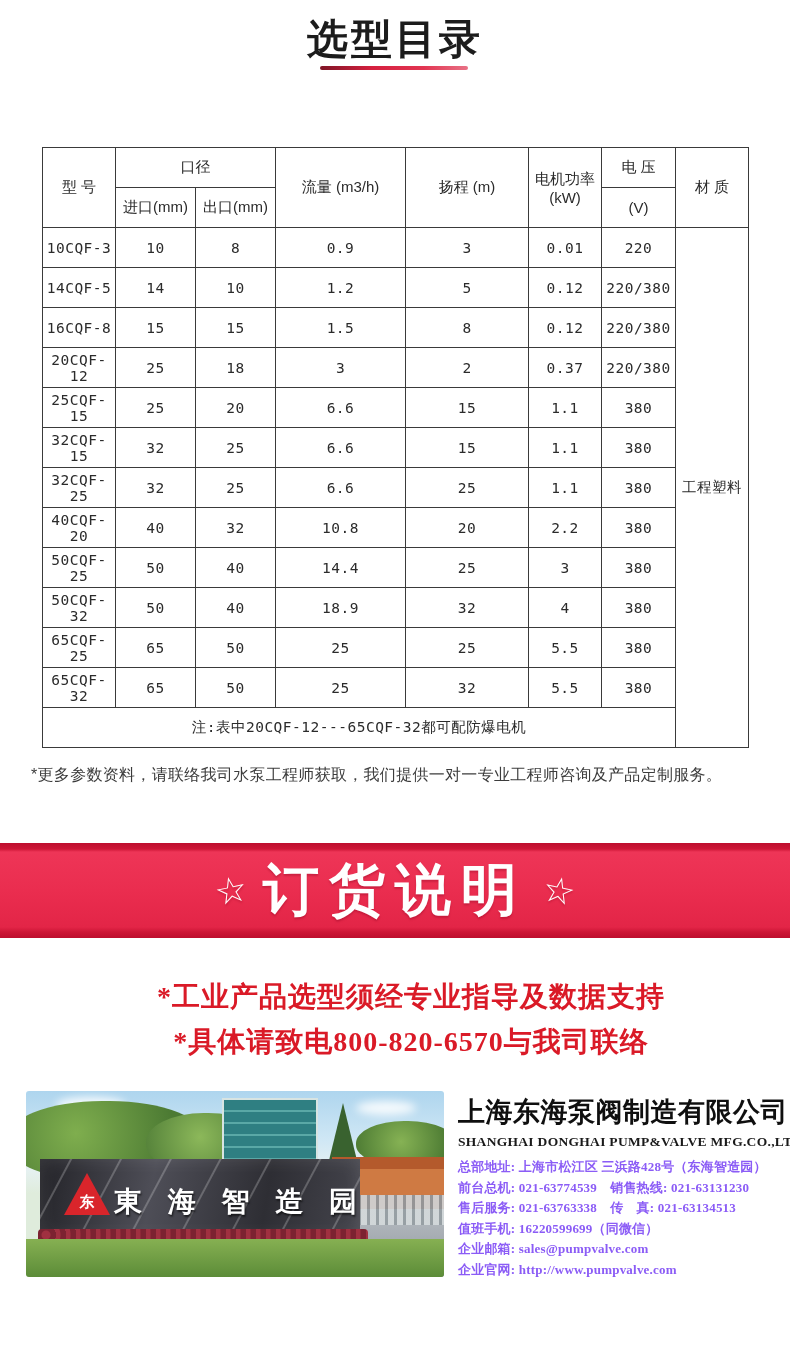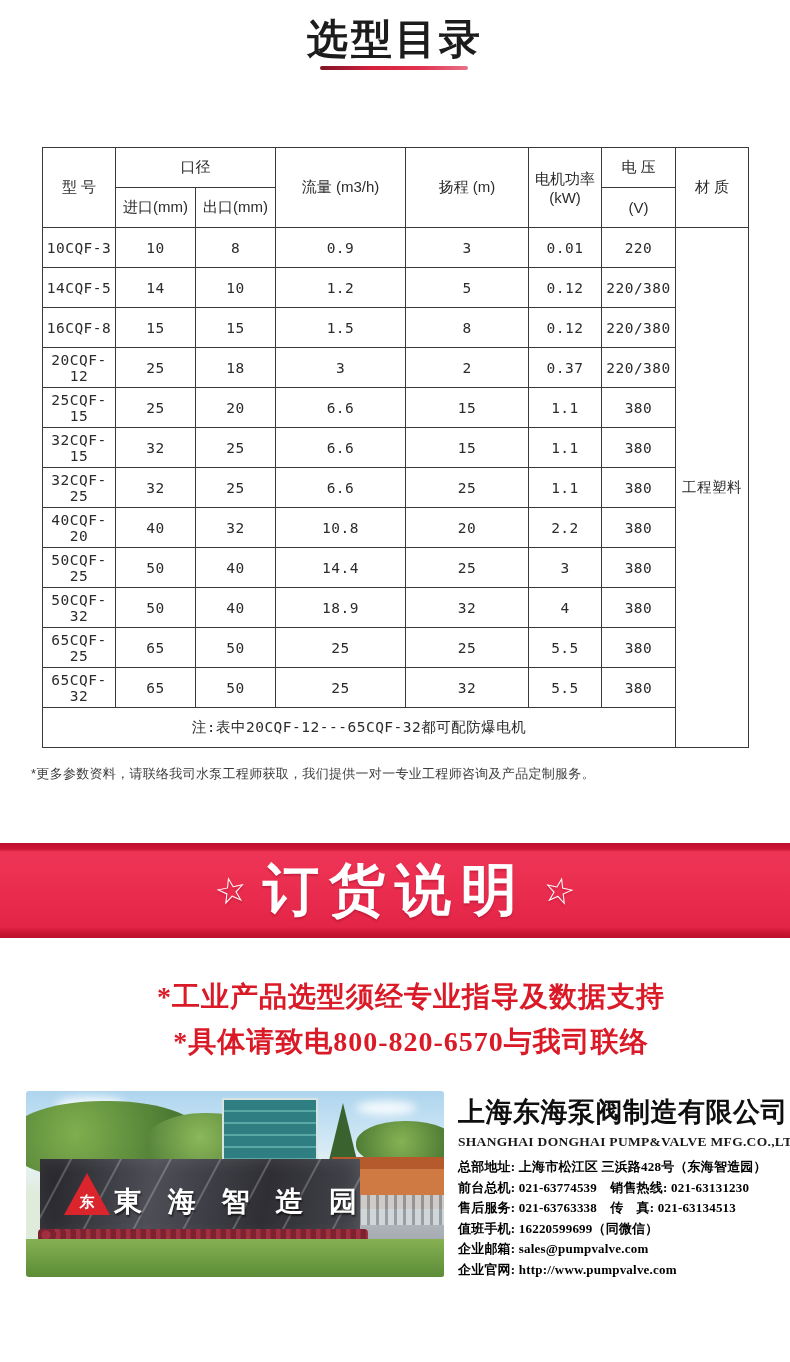--- a/index.html
+++ b/index.html
@@ -18,21 +18,21 @@
     table-layout:fixed; font-size:15px; color:#2b2b2b; }
   table.spec th, table.spec td { border:1px solid #3a3a3a; text-align:center; vertical-align:middle;
     height:40px; padding:0 2px; font-weight:400; }
   table.spec th { font-family:"Liberation Sans", sans-serif; }
   table.spec td { font-family:"DejaVu Sans Mono", monospace; font-size:14.5px; letter-spacing:0.5px; }
   td.material-cell { font-family:"Liberation Sans", sans-serif; letter-spacing:1px; font-size:15px; }
   td.note-cell { font-family:"Liberation Sans", sans-serif; letter-spacing:0.5px; font-size:15px; }
   .hdr-two-line { line-height:19px; }
 
   
-  .footnote { position:absolute; left:31px; top:765px; width:740px; font-size:13px;
+  .footnote { position:absolute; left:31px; top:765px; width:740px; font-size:16px;
     color:#3c3c3c; letter-spacing:0.3px; }
 
   
   .banner { position:absolute; left:0; top:843px; width:790px; height:95px;
     background:linear-gradient(180deg,#bd0e2e 0px,#cd1636 6px,#ee3557 9px,#ea2d4f 48px,#e32547 84px,#cd1636 89px,#bd0e2e 95px);
     display:flex; align-items:center; justify-content:center; }
   .banner-text { color:#ffffff; font-size:56px; font-weight:800; letter-spacing:10px;
     text-shadow:0 2px 2px rgba(140,5,35,.35);text-align:center; }
   .banner-star { color:#ffffff; font-size:36px; font-weight:400; margin:0 16px;
     transform:rotate(-12deg); display:inline-block; text-shadow:0 2px 2px rgba(140,5,35,.35); }
@@ -77,21 +77,21 @@
     background:linear-gradient(180deg,#86b052,#5c8c38); }
 
   .info { margin-left:14px; width:320px; padding-top:3px; }
   .company-cn { font-size:27px; font-weight:900; color:#0f0f0f; letter-spacing:0.5px; white-space:nowrap; }
   .company-en { margin-top:4px; font-family:"Liberation Serif", serif; font-weight:700;
     font-size:13.5px; color:#1a1a1a; letter-spacing:0.3px; white-space:nowrap; }
   .hotline { margin-top:8px; color:#e60012; font-weight:800; white-space:nowrap; }
   .hotline-label { font-size:20px; letter-spacing:1px; }
   .hotline-number { font-size:23px; font-family:"Liberation Serif", serif; margin-left:6px; }
   .contacts { margin-top:7px; font-family:"Liberation Serif", serif; font-weight:700;
-    font-size:13px; color:#000000; }
+    font-size:13px; color:#8b5cf6; }
   .contact-line { line-height:20.5px; white-space:nowrap; letter-spacing:0.2px; }
 </style>
 </head>
 <body>
 
 <div class="page">
 
   <div class="page-title">选型目录</div>
   <div class="title-underline"></div>
 

